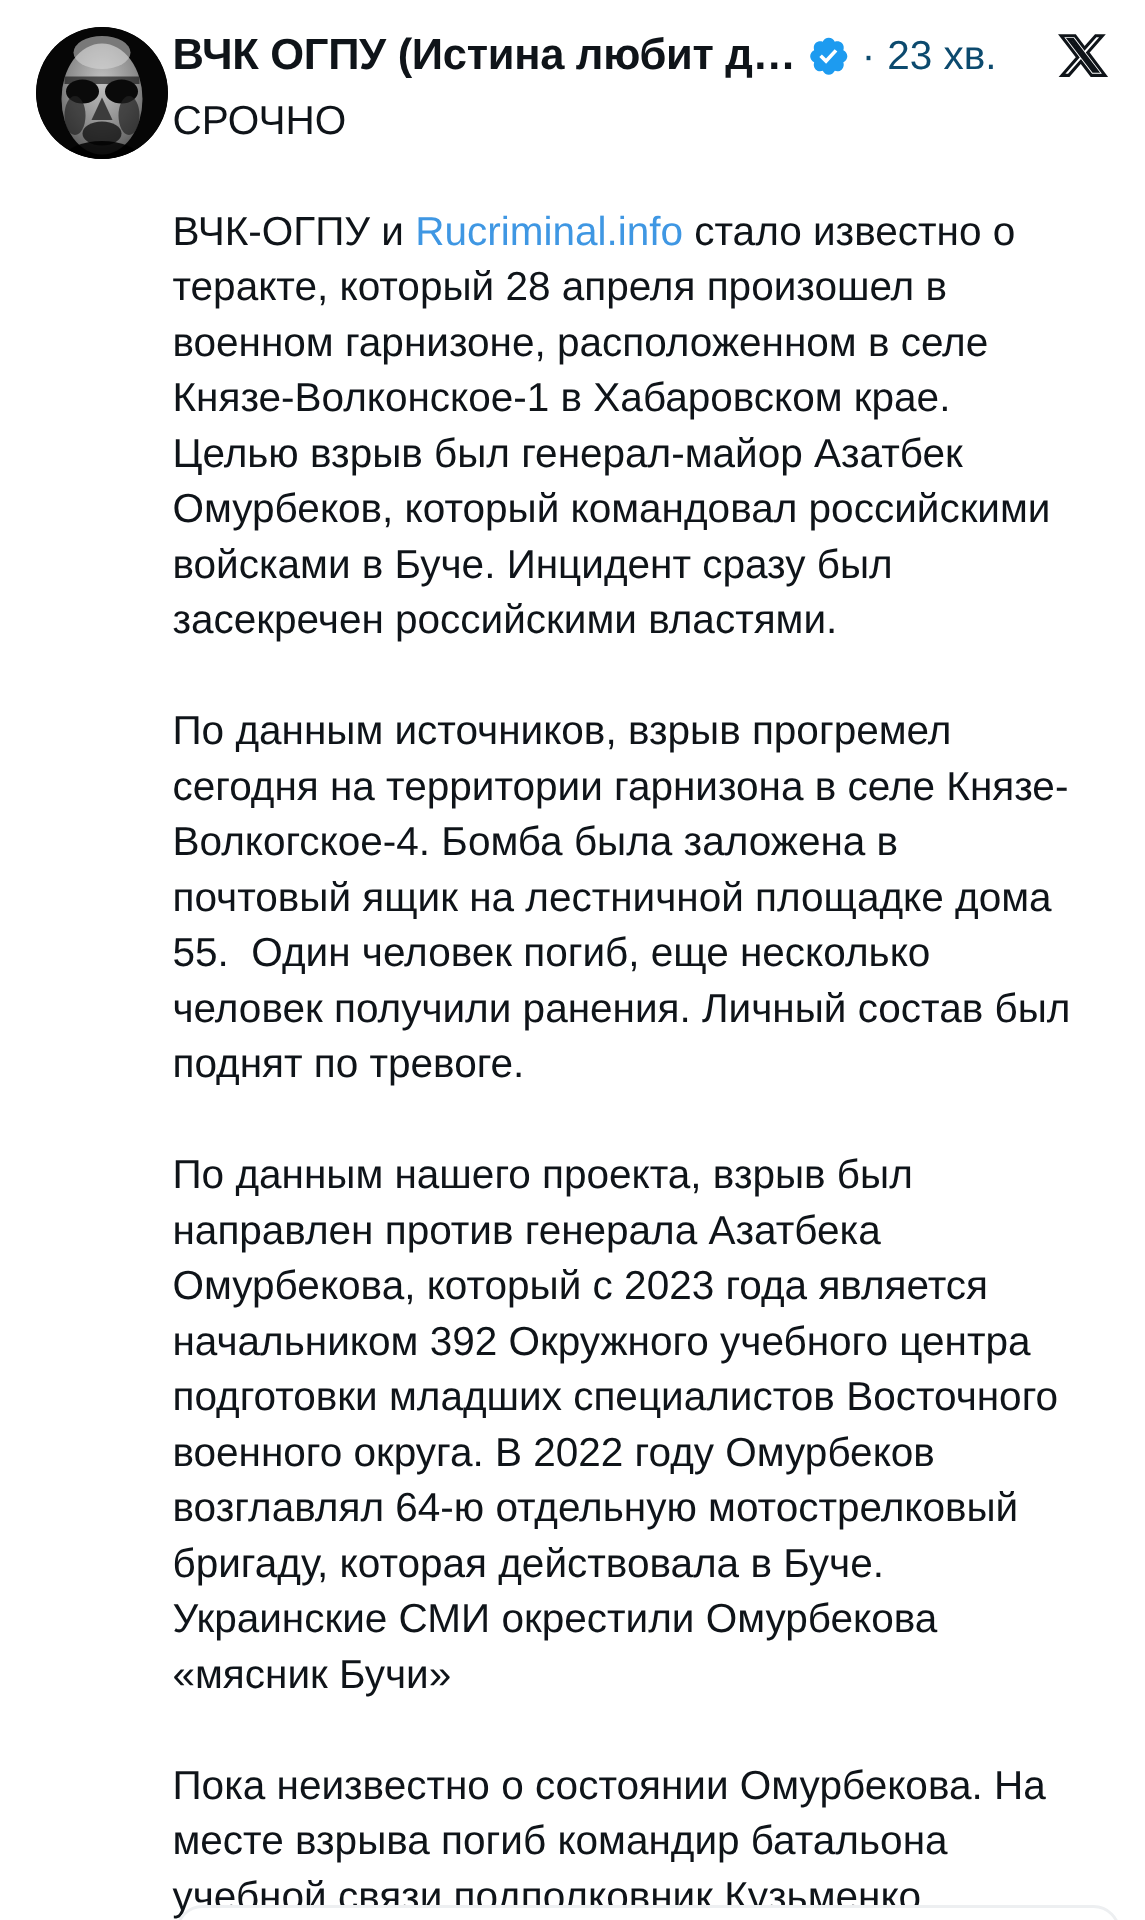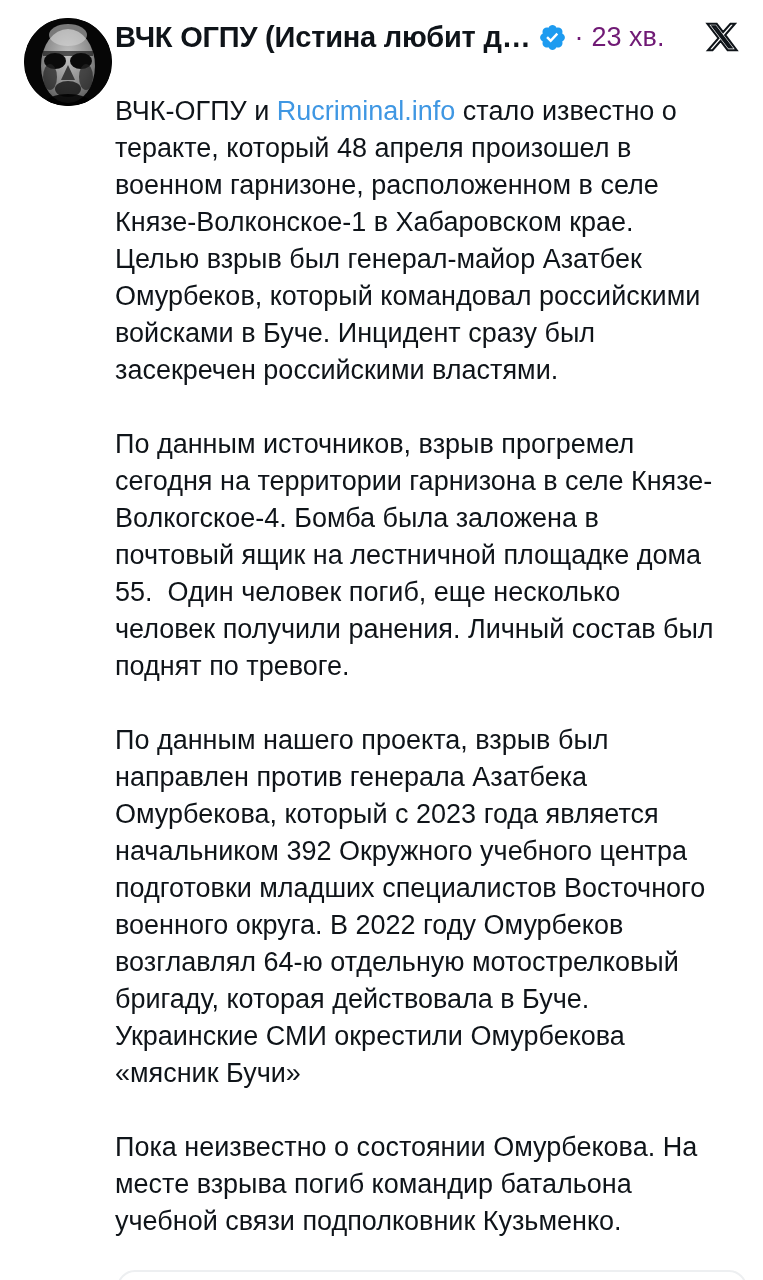--- a/index.html
+++ b/index.html
@@ -33,21 +33,21 @@
   }
   .name{
     font-weight:700;font-size:29px;color:#0f1419;cursor:pointer;
     letter-spacing:-0.2px;
   }
   .badge{
     display:inline-block;width:29px;height:29px;margin-left:7px;flex:0 0 auto;
   }
   .badge svg{display:block;width:100%;height:100%;}
   .meta{
-    color:#701a75;font-size:27px;margin-left:8px;cursor:pointer;text-align:center;
+    color:#0c4a6e;font-size:27px;margin-left:8px;cursor:pointer;text-align:center;
   }
   .meta .sep{margin-right:8px;}
   .urgent{
     margin:6px 0 0 0;
     font-size:27px;line-height:37px;color:#0f1419;
     white-space:pre-wrap;
   }
   .para{
     margin:37px 0 0 0;
     font-size:27px;line-height:37px;color:#0f1419;
@@ -110,22 +110,23 @@
     <div class="header-row">
       <span class="name">ВЧК ОГПУ (Истина любит д…</span>
       <span class="badge">
         <svg viewBox="0 0 24 24" xmlns="http://www.w3.org/2000/svg">
           <path fill-rule="evenodd" fill="#1d9bf0" d="M22.25 12c0-1.43-.88-2.67-2.19-3.34.46-1.39.2-2.9-.81-3.91s-2.52-1.27-3.91-.81c-.66-1.31-1.91-2.19-3.34-2.19s-2.67.88-3.33 2.19c-1.4-.46-2.91-.2-3.92.81s-1.26 2.52-.8 3.91c-1.31.67-2.2 1.91-2.2 3.34s.89 2.67 2.2 3.34c-.46 1.39-.21 2.9.8 3.91s2.52 1.26 3.91.81c.67 1.31 1.91 2.19 3.34 2.19s2.68-.88 3.34-2.19c1.39.45 2.9.2 3.91-.81s1.27-2.52.81-3.91c1.31-.67 2.19-1.91 2.19-3.34zm-11.71 4.2L6.8 12.46l1.41-1.42 2.26 2.26 4.8-5.23 1.47 1.36-6.2 6.77z"></path>
         </svg>
       </span>
       <span class="meta"><span class="sep">·</span><span>23 хв.</span></span>
     </div>
 
+    <p class="urgent">СРОЧНО</p>
 
-    <p class="para"><span>ВЧК-ОГПУ и </span><a class="link">Rucriminal.info</a><span> стало известно о теракте, который 48 апреля произошел в военном гарнизоне, расположенном в селе Князе-Волконское-1 в Хабаровском крае. Целью взрыв был генерал-майор Азатбек Омурбеков, который командовал российскими войсками в Буче. Инцидент сразу был засекречен российскими властями.</span></p>
+    <p class="para"><span>ВЧК-ОГПУ и </span><a class="link">Rucriminal.info</a><span> стало известно о теракте, который 28 апреля произошел в военном гарнизоне, расположенном в селе Князе-Волконское-1 в Хабаровском крае. Целью взрыв был генерал-майор Азатбек Омурбеков, который командовал российскими войсками в Буче. Инцидент сразу был засекречен российскими властями.</span></p>
 
     <p class="para">По данным источников, взрыв прогремел сегодня на территории гарнизона в селе Князе-Волкогское-4. Бомба была заложена в почтовый ящик на лестничной площадке дома 55.  Один человек погиб, еще несколько человек получили ранения. Личный состав был поднят по тревоге.</p>
 
     <p class="para">По данным нашего проекта, взрыв был направлен против генерала Азатбека Омурбекова, который с 2023 года является начальником 392 Окружного учебного центра подготовки младших специалистов Восточного военного округа. В 2022 году Омурбеков возглавлял 64-ю отдельную мотострелковый бригаду, которая действовала в Буче. Украинские СМИ окрестили Омурбекова «мясник Бучи»</p>
 
     <p class="para">Пока неизвестно о состоянии Омурбекова. На месте взрыва погиб командир батальона учебной связи подполковник Кузьменко.</p>
 
   </div>
 
   <div class="media-card"></div>

